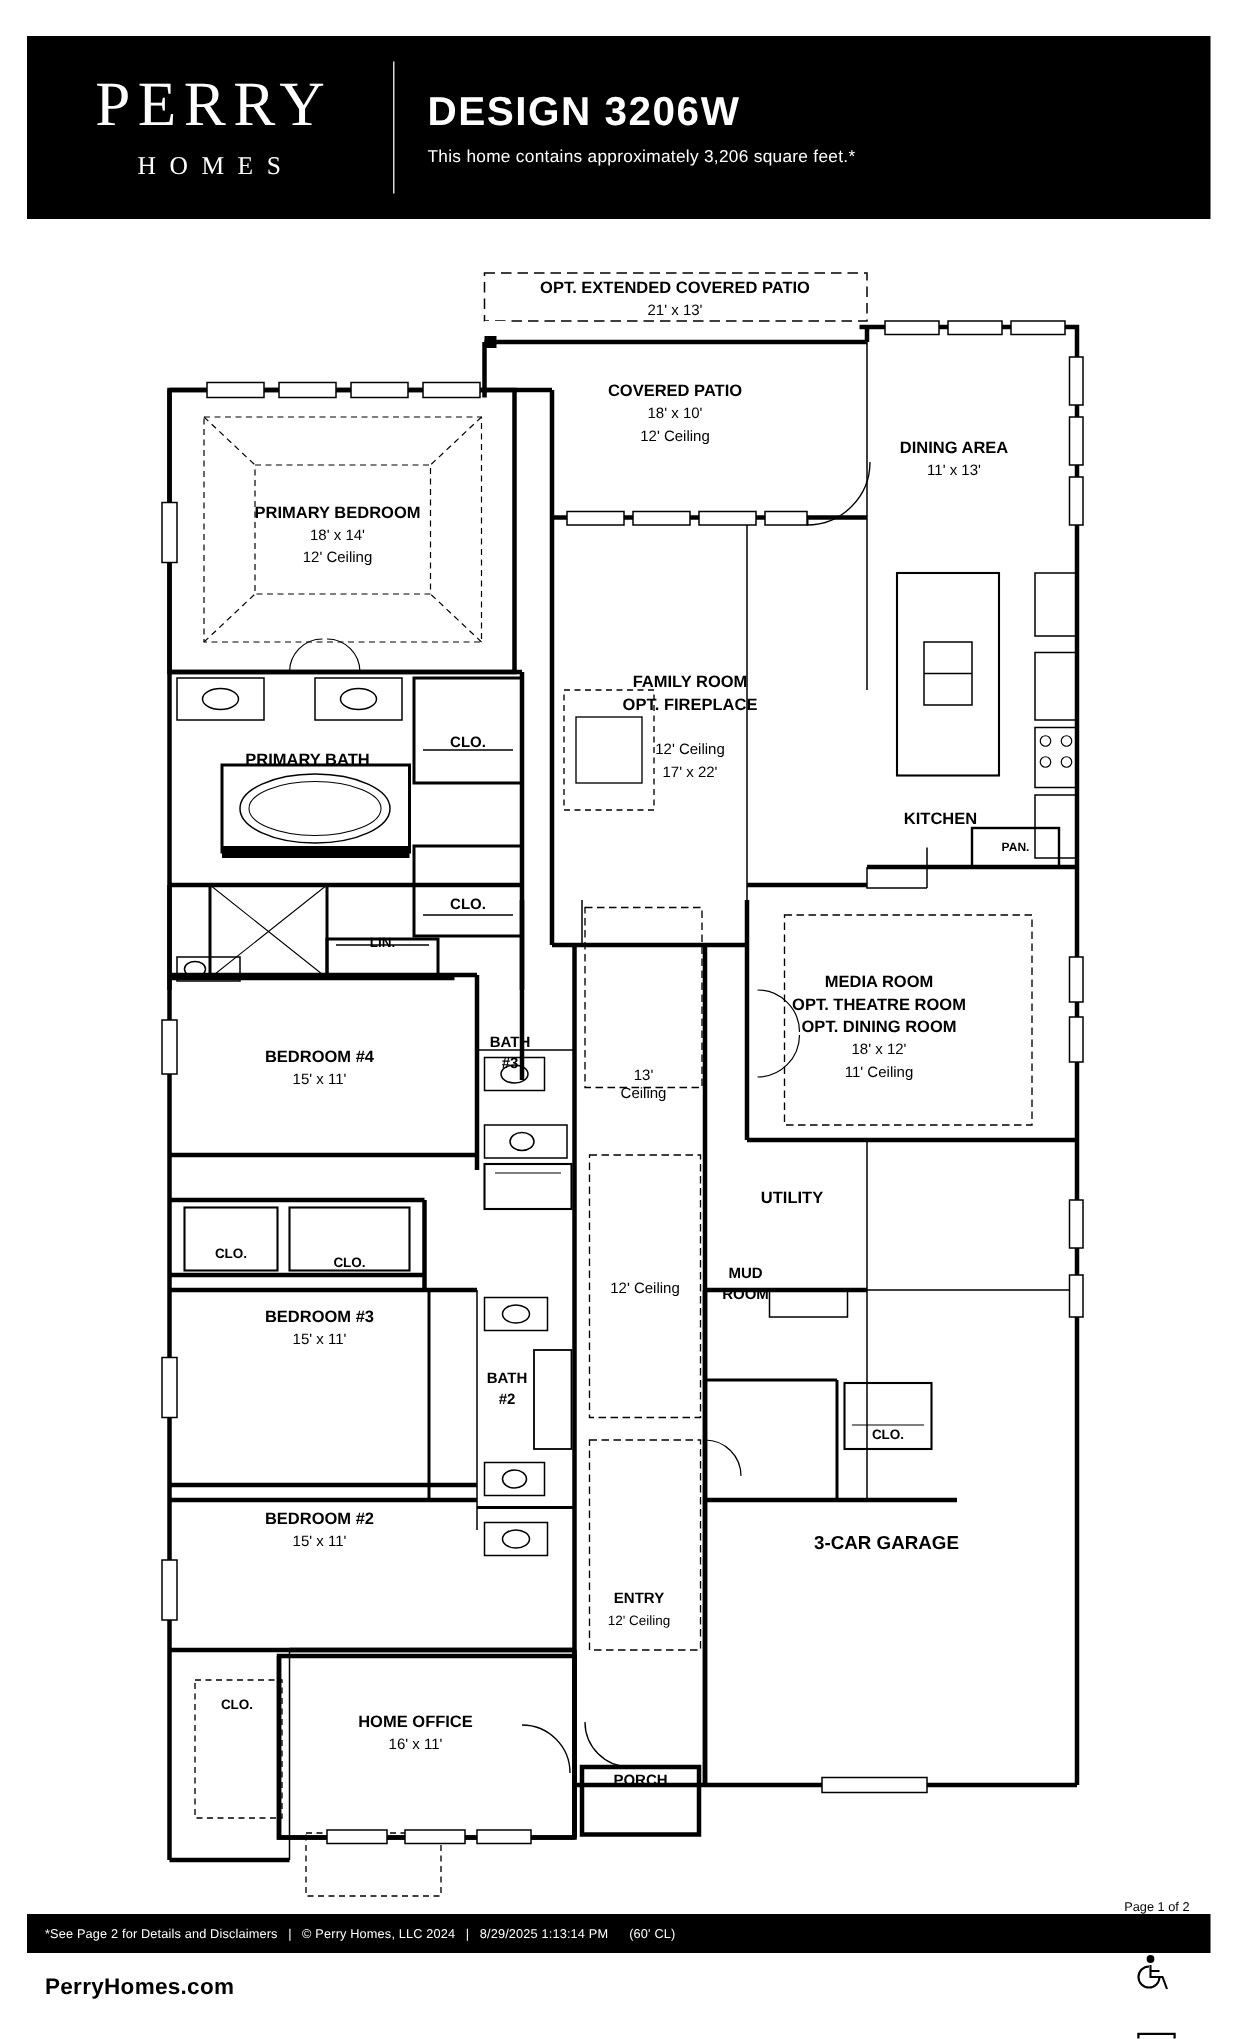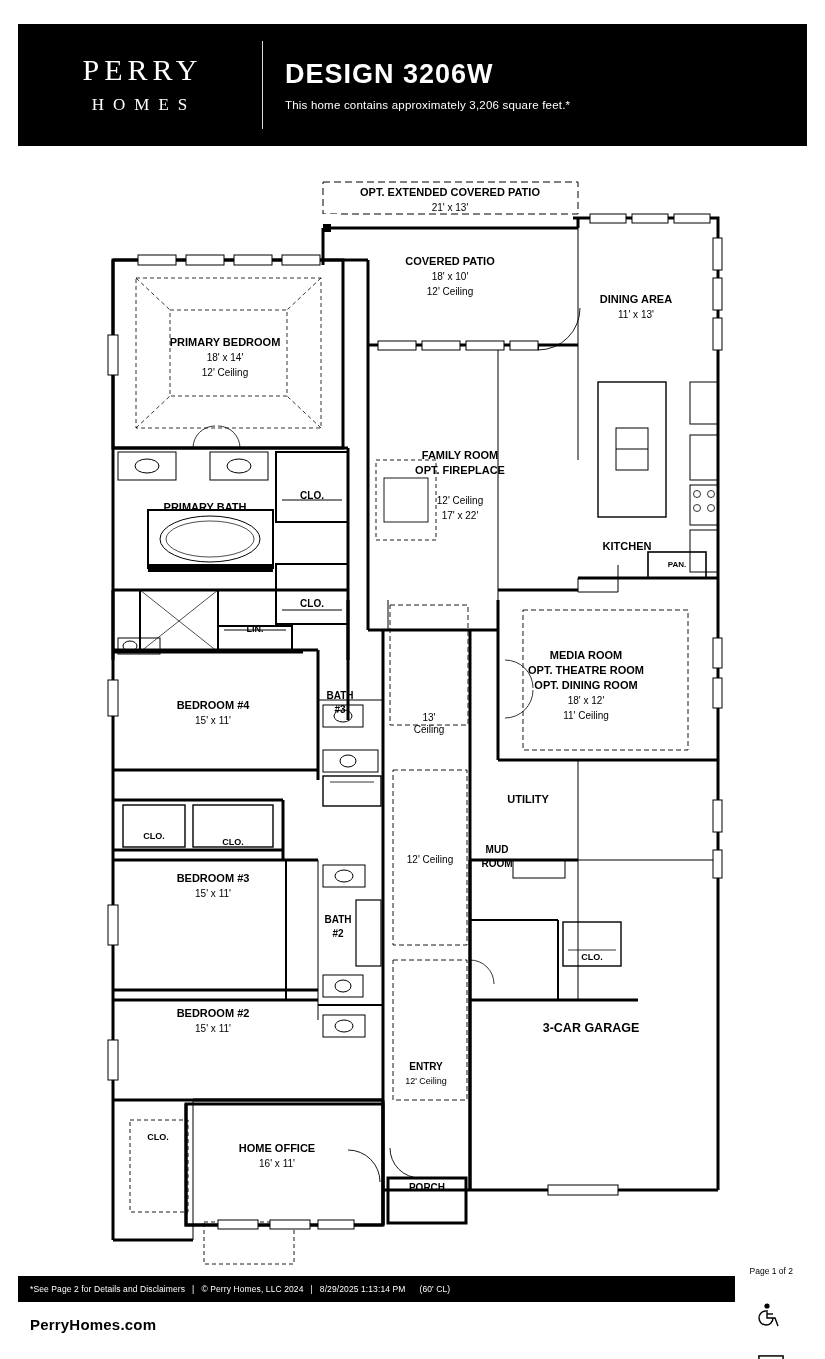--- a/index.html
+++ b/index.html
@@ -26,21 +26,21 @@
   .brand {
     width: 244px;
     display: flex;
     flex-direction: column;
     align-items: center;
     justify-content: center;
     color: #ffffff;
   }
   .brand-perry {
     font-family: "Liberation Serif", serif;
-    font-size: 30px;
+    font-size: 42px;
     letter-spacing: 5px;
     line-height: 1;
     padding-left: 5px;
   }
   .brand-homes {
     font-family: "Liberation Serif", serif;
     font-size: 17px;
     letter-spacing: 9px;
     margin-top: 10px;
     padding-left: 8px;
@@ -64,21 +64,21 @@
   .design-sub {
     font-size: 11.5px;
     margin-top: 9px;
     letter-spacing: .2px;
   }
 
   
   .footer-bar {
     position: absolute;
     left: 18px; top: 1276px;
-    width: 717px; height: 26px;
+    width: 789px; height: 26px;
     background: #000000;
     color: #ffffff;
     font-size: 8.5px;
     display: flex;
     align-items: center;
     padding-left: 12px;
     letter-spacing: .1px;
   }
   .footer-bar .sep { padding: 0 7px; }
   .footer-row {

